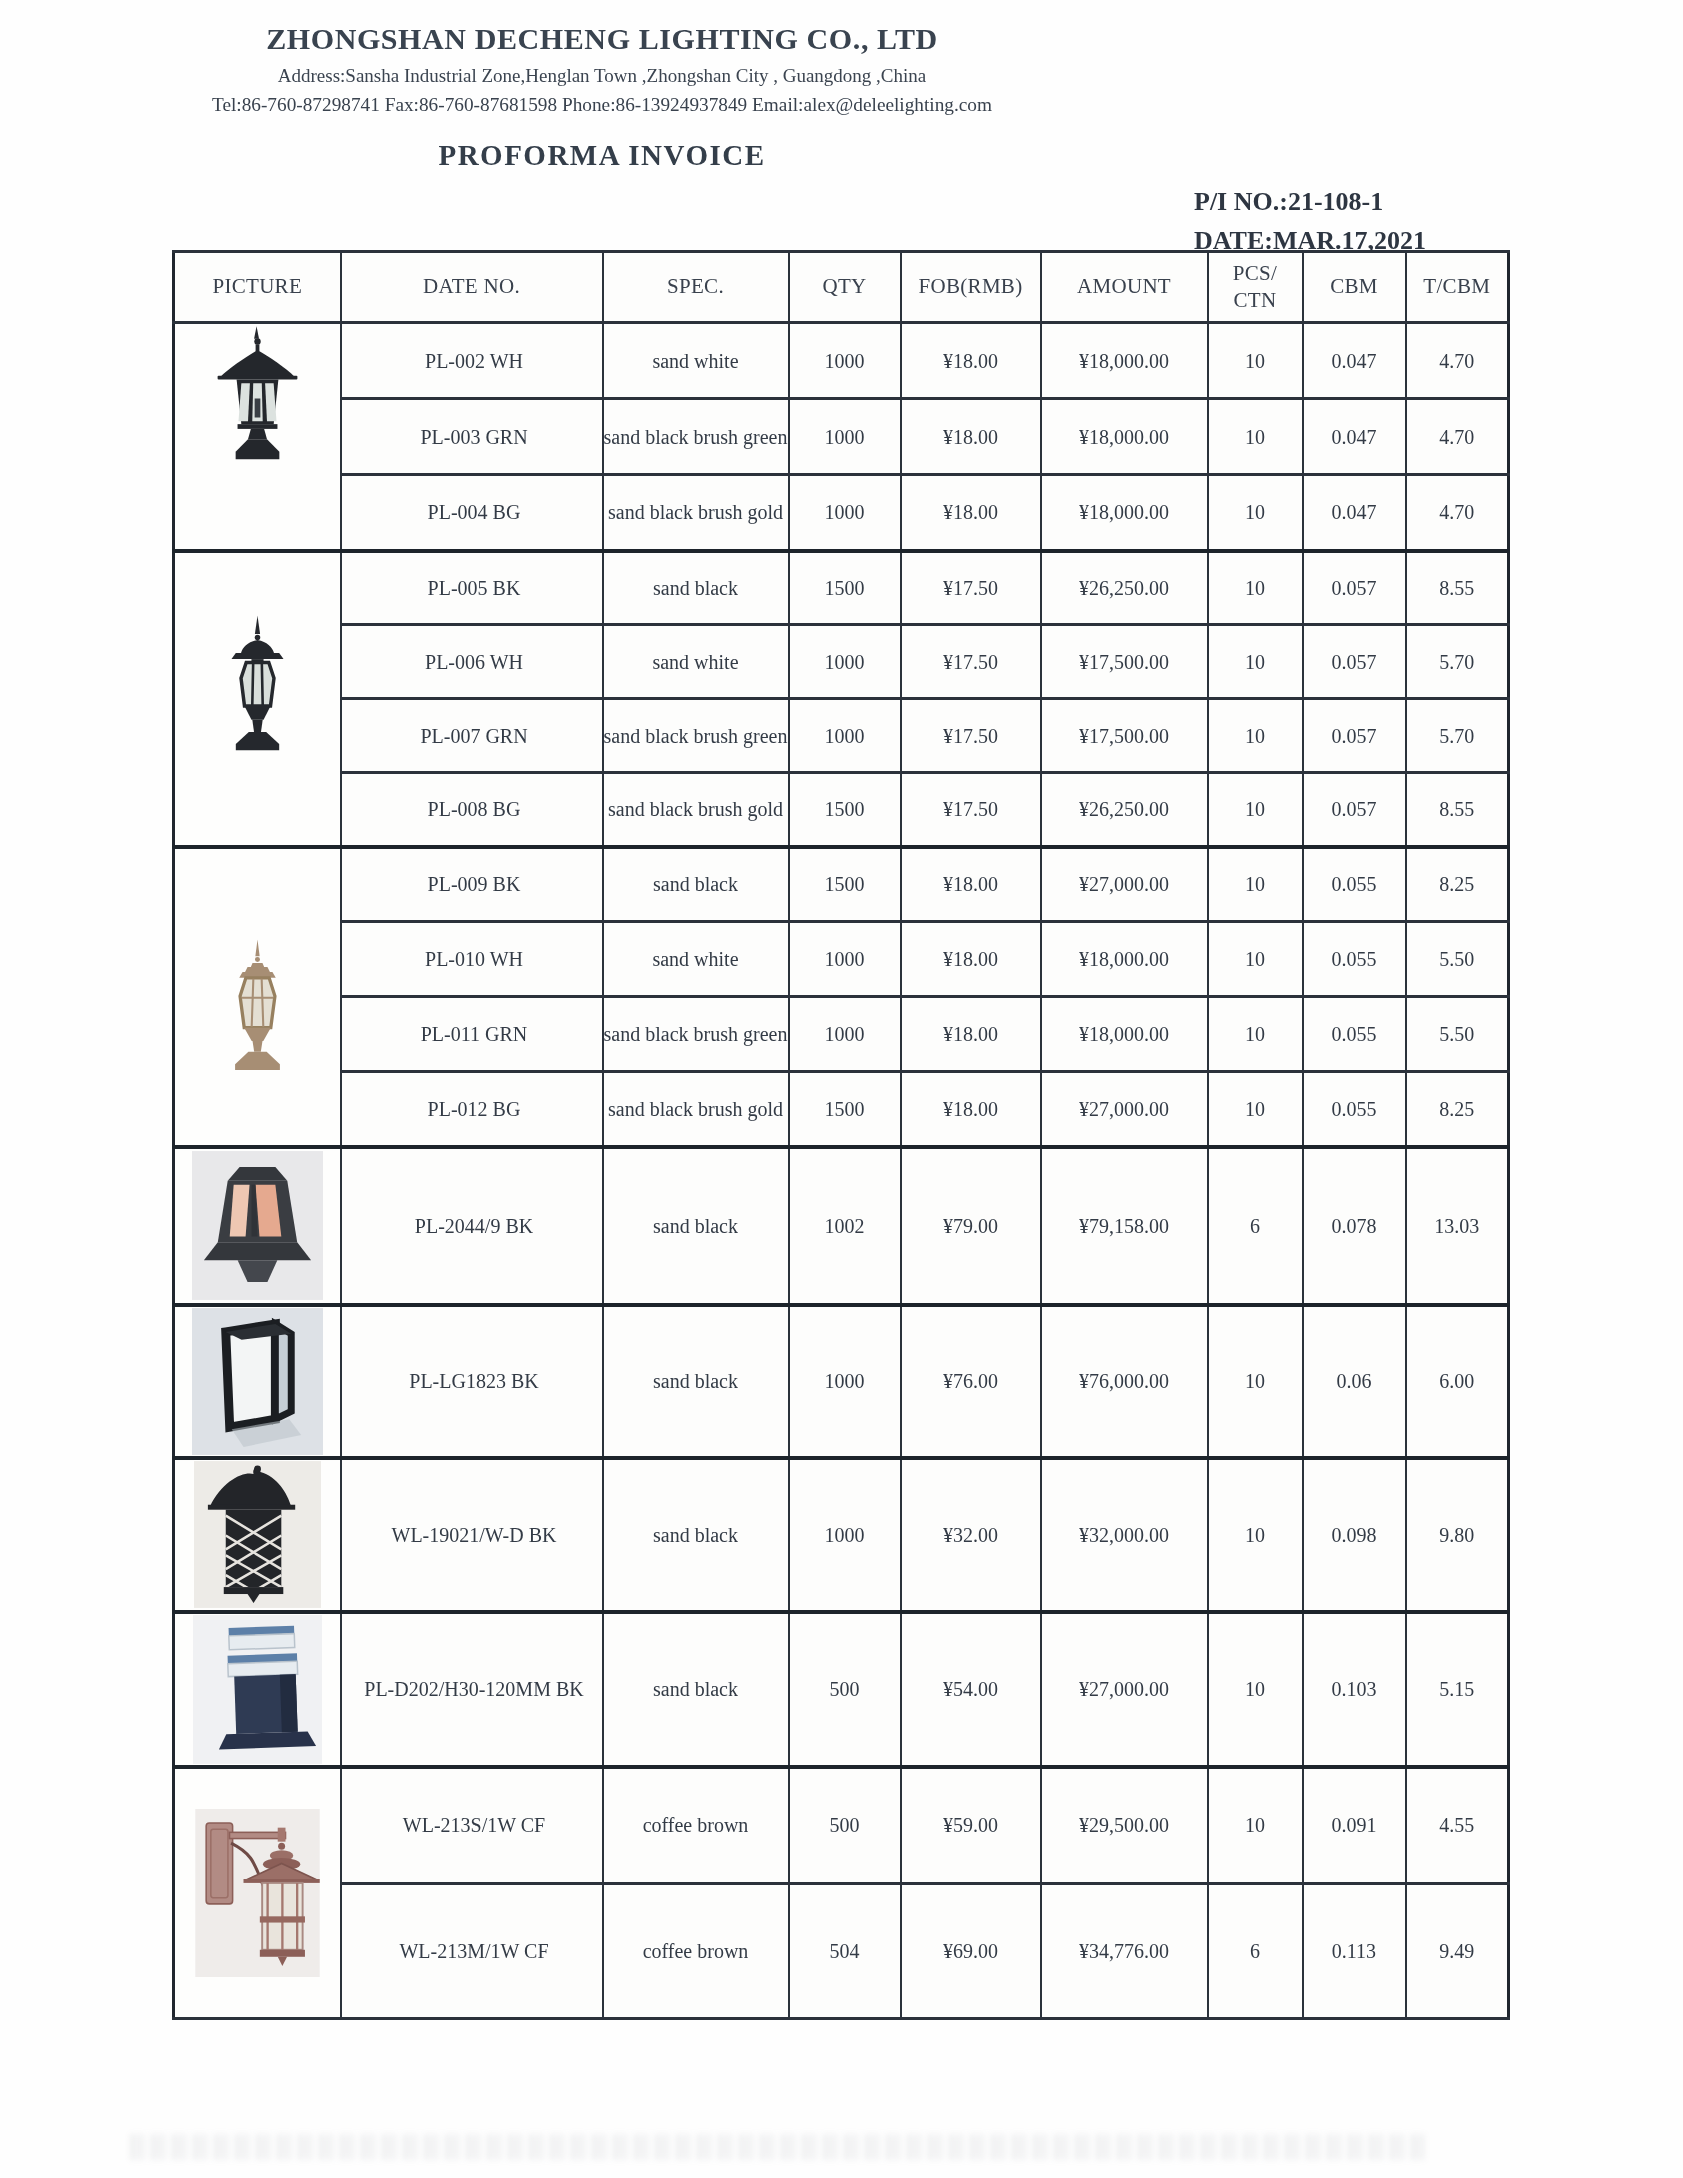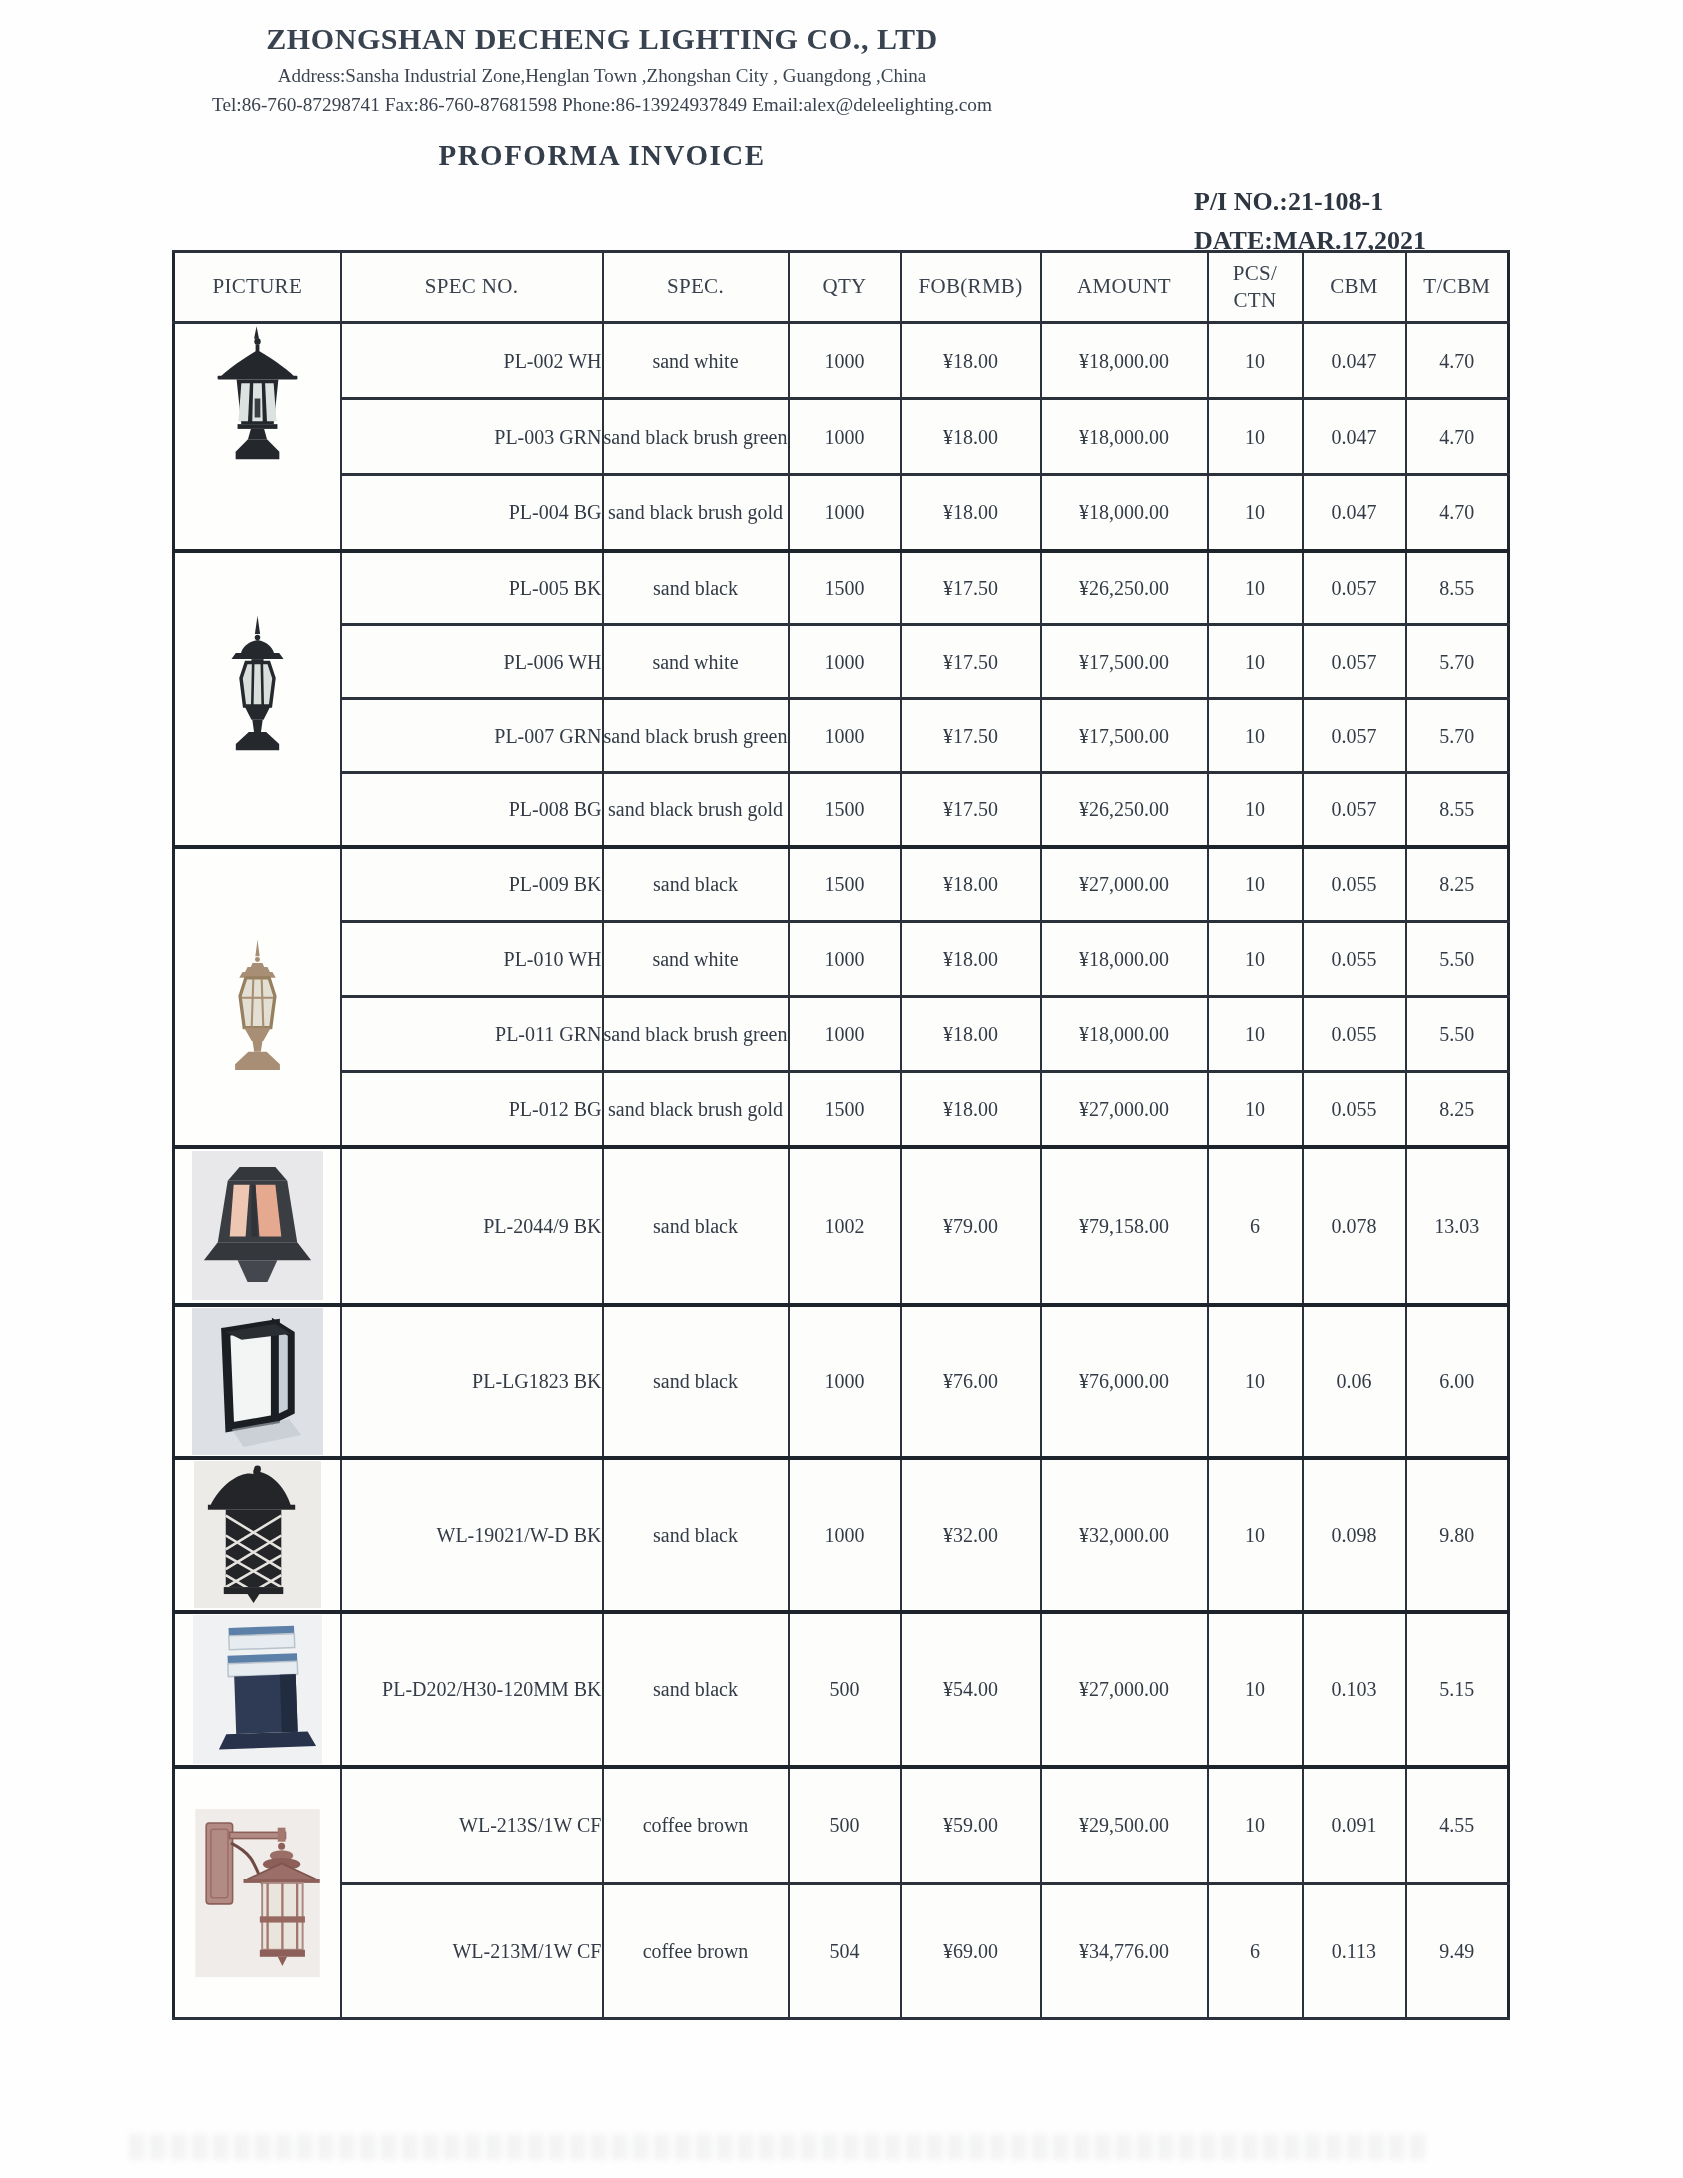--- a/index.html
+++ b/index.html
@@ -15,21 +15,21 @@
   .pi-block{position:absolute;left:1194px;top:182px;font-size:26px;font-weight:bold;
             line-height:1.5;color:#2e3642;white-space:nowrap;}
   
   table.inv{position:absolute;left:172px;top:250px;border-collapse:collapse;table-layout:fixed;
             border:3px solid #20262e;}
   .inv th,.inv td{border:2px solid #2b323b;border-top-width:3px;border-bottom-width:3px;
             text-align:center;vertical-align:middle;padding:0;color:#333b46;
             font-size:20px;line-height:1.3;background:#fdfdfc;}
   .inv th{font-size:21px;font-weight:normal;letter-spacing:0.3px;color:#39414d;}
   .inv tr.gs td{border-top-width:4px;border-top-color:#1d242b;}
-  .inv td.item{text-align:right;padding-left:5px;}
+  .inv td.item{text-align:center;padding-left:5px;}
   .inv td.pic{background:#fefefd;}
   .inv td.pic.vtop{vertical-align:top;}
   .photo{display:block;margin:0 auto;}
   
   .artifact{position:absolute;left:131px;top:2134px;width:1293px;height:26px;opacity:.5;
     background:
       repeating-linear-gradient(90deg, rgba(90,96,106,.30) 0 3px, rgba(170,174,182,.10) 3px 8px,
         rgba(110,116,126,.24) 8px 12px, rgba(205,208,214,.06) 12px 21px);
     filter:blur(3px);}
 </style>
@@ -60,21 +60,21 @@
         <col style="width:140px">
         <col style="width:167px">
       <col style="width:95px">
         <col style="width:103px">
         <col style="width:103px">
     </colgroup>
 
     <tbody>
         <tr style="height:71px">
       <th>PICTURE</th>
-      <th>SPEC NO.</th>
+      <th>DATE NO.</th>
       <th>SPEC.</th>
       <th>QTY</th>
       <th>FOB(RMB)</th>
       <th>AMOUNT</th>
       <th><span>PCS/</span><br><span>CTN</span></th>
       <th>CBM</th>
       <th>T/CBM</th>
     </tr>
 
     <tr style="height:76px">

